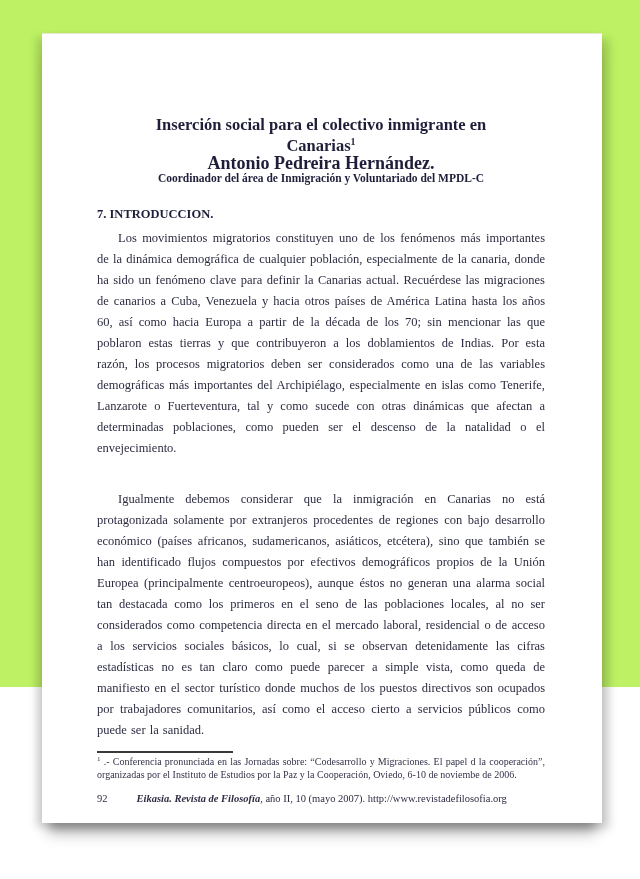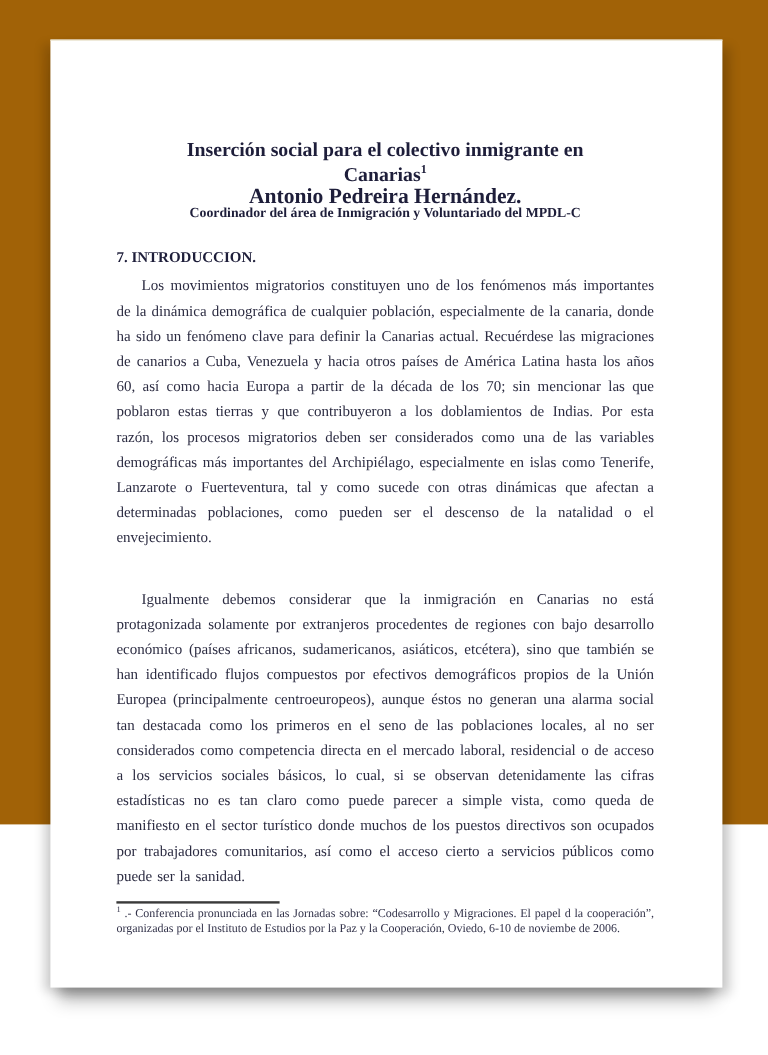--- a/index.html
+++ b/index.html
@@ -2,21 +2,21 @@
 <html><head>
 <meta charset="utf-8">
 <style>
   * { box-sizing: border-box; margin: 0; padding: 0; }
   html, body {
     width: 640px; height: 879px;
     background: #ffffff;
     overflow: hidden;
     font-family: "Liberation Serif", "DejaVu Serif", serif;
   }
-  .stage { position: relative; width: 640px; height: 687px; background: #a16207; }
+  .stage { position: relative; width: 640px; height: 687px; background: #bef264; }
 
   .page {
     position: absolute;
     left: 42px; top: 33px;
     width: 560px; height: 790px;
     background: #ffffff;
     border-top: 1px solid #ece5d2;
     box-shadow:
       -6px 4px 8px rgba(0,0,0,0.15),
       7px 6px 9px rgba(0,0,0,0.18),
@@ -124,16 +124,19 @@
       <p class="affiliation">Coordinador del área de Inmigración y Voluntariado del MPDL-C</p>
 
       <h2 class="section-heading">7. INTRODUCCION.</h2>
 
       <p class="body-para">Los movimientos migratorios constituyen uno de los fenómenos más importantes de la dinámica demográfica de cualquier población, especialmente de la canaria, donde ha sido un fenómeno clave para definir la Canarias actual. Recuérdese las migraciones de canarios a Cuba, Venezuela y hacia otros países de América Latina hasta los años 60, así como hacia Europa a partir de la década de los 70; sin mencionar las que poblaron estas tierras y que contribuyeron a los doblamientos de Indias. Por esta razón, los procesos migratorios deben ser considerados como una de las variables demográficas más importantes del Archipiélago, especialmente en islas como Tenerife, Lanzarote o Fuerteventura, tal y como sucede con otras dinámicas que afectan a determinadas poblaciones, como pueden ser el descenso de la natalidad o el envejecimiento.</p>
       <p class="body-para">Igualmente debemos considerar que la inmigración en Canarias no está protagonizada solamente por extranjeros procedentes de regiones con bajo desarrollo económico (países africanos, sudamericanos, asiáticos, etcétera), sino que también se han identificado flujos compuestos por efectivos demográficos propios de la Unión Europea (principalmente centroeuropeos), aunque éstos no generan una alarma social tan destacada como los primeros en el seno de las poblaciones locales, al no ser considerados como competencia directa en el mercado laboral, residencial o de acceso a los servicios sociales básicos, lo cual, si se observan detenidamente las cifras estadísticas no es tan claro como puede parecer a simple vista, como queda de manifiesto en el sector turístico donde muchos de los puestos directivos son ocupados por trabajadores comunitarios, así como el acceso cierto a servicios públicos como puede ser la sanidad.</p>
 
       <div class="footnote-rule"></div>
       <p class="footnote"><sup>1</sup><span> .- Conferencia pronunciada en las Jornadas sobre: “Codesarrollo y  Migraciones. El papel d la cooperación”, organizadas por el Instituto de Estudios por la Paz y la Cooperación, Oviedo, 6-10 de noviembe de 2006.</span></p>
 
+      <div class="page-footer">
+        <span class="page-number">92</span><span class="journal-title">Eikasia. Revista de Filosofía</span><span>, año II, 10 (mayo 2007). http://www.revistadefilosofia.org</span>
+      </div>
 
     </div>
   </div>
 </div>
 
 </body></html>

